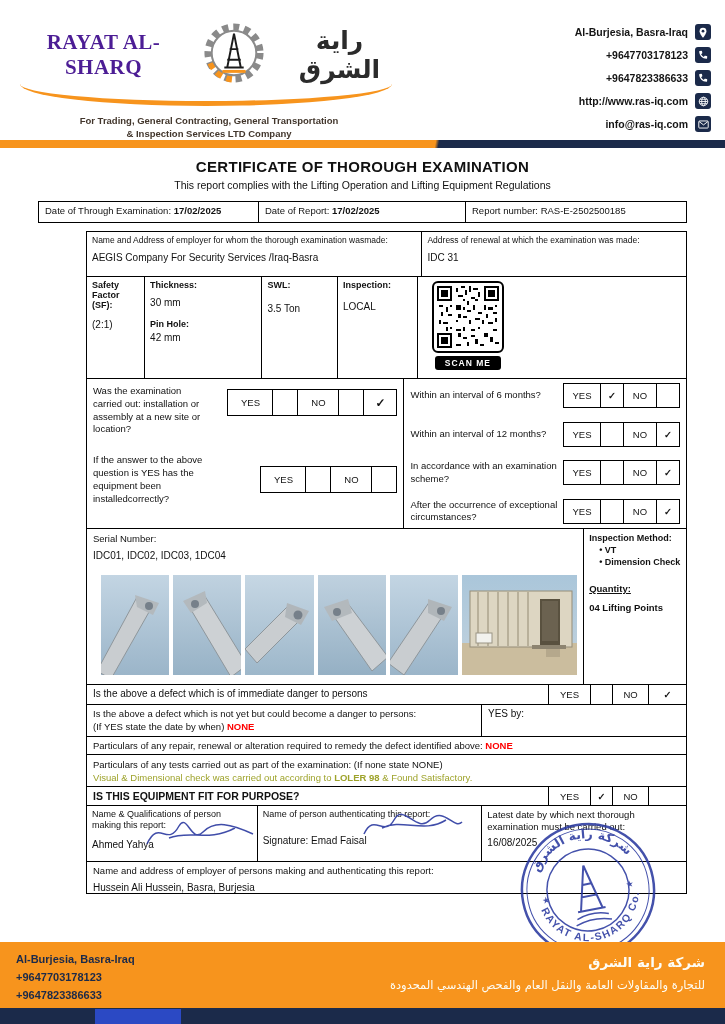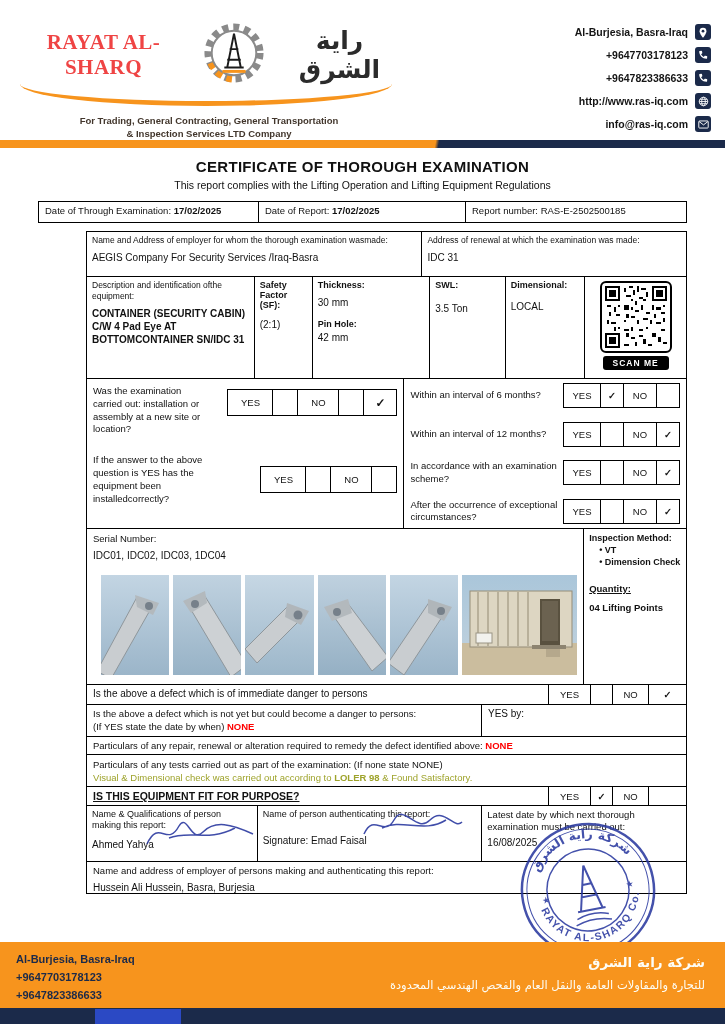--- a/index.html
+++ b/index.html
@@ -4,21 +4,21 @@
 <style>
   * { margin:0; padding:0; box-sizing:border-box; }
   html,body { width:725px; height:1024px; background:#fff; }
   body { font-family:"Liberation Sans", sans-serif; color:#111; position:relative; overflow:hidden; }
   .ar { font-family:"DejaVu Sans", sans-serif; direction:rtl; }
 
   
   .header { display:flex; justify-content:space-between; padding:10px 14px 0 14px; height:140px; }
   .logo-block { width:390px; text-align:center; position:relative; padding-top:12px; }
   .logo-row { display:flex; align-items:center; justify-content:center; gap:10px; }
-  .logo-en { font-size:21px; font-weight:bold; color:#ef4444; font-family:"Liberation Serif", serif; letter-spacing:.5px; }
+  .logo-en { font-size:21px; font-weight:bold; color:#4c1d95; font-family:"Liberation Serif", serif; letter-spacing:.5px; }
   .logo-ar { font-size:25px; font-weight:bold; color:#2b2b2b; }
   .swoosh { position:absolute; left:6px; top:74px; width:372px; height:22px;
             border-bottom:5px solid #f7941d; border-radius:50% / 0 0 100% 100%; }
   .tagline { font-size:9.5px; font-weight:bold; color:#42362c; margin-top:26px; line-height:1.4; }
   .contact { display:flex; flex-direction:column; gap:7px; align-items:flex-end; padding-top:14px;
              font-size:10.5px; font-weight:bold; color:#151515; }
   .contact-line { display:flex; align-items:center; gap:7px; }
   .contact-icon { width:16px; height:16px; background:#1b2a4a; border-radius:3px;
                   display:flex; align-items:center; justify-content:center; flex:0 0 auto; }
   .band { height:8px; background:linear-gradient(100deg,#f7941d 60%, #1b2a4a 60.5%); }
@@ -78,21 +78,21 @@
   .photo { height:100px; position:relative; overflow:hidden; }
   .bullets { font-size:9px; font-weight:bold; margin:2px 0 0 10px; }
   .qty { font-size:9.5px; font-weight:bold; text-decoration:underline; margin-top:16px; }
   .qtyv { font-size:9.5px; font-weight:bold; margin-top:8px; }
 
   .frow { display:flex; align-items:stretch; }
   .frow .flabel { flex:1; padding:3px 6px; font-size:10px; }
   .fcell { border-left:1px solid #000; display:flex; align-items:center; justify-content:center; font-size:9.5px; }
   .w42{width:42px;} .w22{width:22px;} .w36{width:36px;} .w38{width:38px;}
   .sec-f { height:20px; } .sec-k { height:19px; }
-  .sec-k .flabel { font-weight:bold; font-size:10.5px;text-decoration:underline; }
+  .sec-k .flabel { font-weight:bold; font-size:10.5px; }
 
   .sec-g { height:32px; }
   .sec-g .gleft { flex:1; padding:3px 6px; font-size:9.5px; line-height:1.35; }
   .sec-g .gright { width:205px; border-left:1px solid #000; padding:3px 6px; font-size:10px; }
   .none { color:#fe0000; font-weight:bold; }
   .sec-h { height:18px; padding:3px 6px; font-size:9.5px; display:block; }
   .sec-i { height:32px; padding:3px 6px; font-size:9.5px; line-height:1.4; display:block; }
   .sec-j { height:32px; padding:3px 6px; font-size:9.5px; line-height:1.4; display:block; }
   .olive { color:#9ea32b; }
 
@@ -221,40 +221,36 @@
         <div class="lbl">Name and Address of employer for whom the thorough examination wasmade:</div>
         <div class="val">AEGIS Company For Security Services /Iraq-Basra</div>
       </div>
       <div class="cell c2">
         <div class="lbl">Address of renewal at which the examination was made:</div>
         <div class="val">IDC 31</div>
       </div>
     </div>
 
     <div class="sec sec-c">
-      <div class="cell c1">
-        <div class="lbl">Description and identification ofthe equipment:</div>
-        <div class="val bold" style="margin-top:6px">CONTAINER (SECURITY CABIN) C/W 4 Pad Eye AT BOTTOMCONTAINER SN/IDC 31</div>
-      </div>
       <div class="cell c2">
         <div class="mini-lbl">Safety Factor (SF):</div>
         <div class="val" style="margin-top:8px">(2:1)</div>
       </div>
       <div class="cell c3">
         <div class="mini-lbl">Thickness:</div>
         <div class="val" style="margin-top:6px">30 mm</div>
         <div class="mini-lbl" style="margin-top:10px">Pin Hole:</div>
         <div class="val" style="margin-top:2px">42 mm</div>
       </div>
       <div class="cell c4">
         <div class="mini-lbl">SWL:</div>
         <div class="val" style="margin-top:12px">3.5 Ton</div>
       </div>
       <div class="cell c5">
-        <div class="mini-lbl">Dimensional:</div>
+        <div class="mini-lbl">Inspection:</div>
         <div class="val" style="margin-top:10px">LOCAL</div>
       </div>
       <div class="cell c6">
         <div class="qr-wrap">
           <div class="qr-box">
             <svg width="62" height="62" viewBox="0 0 29 29" shape-rendering="crispEdges">
               <g fill="#000">
                 <rect x="0" y="0" width="7" height="7"></rect>
                   <rect x="22" y="0" width="7" height="7"></rect>
                   <rect x="0" y="22" width="7" height="7"></rect>

